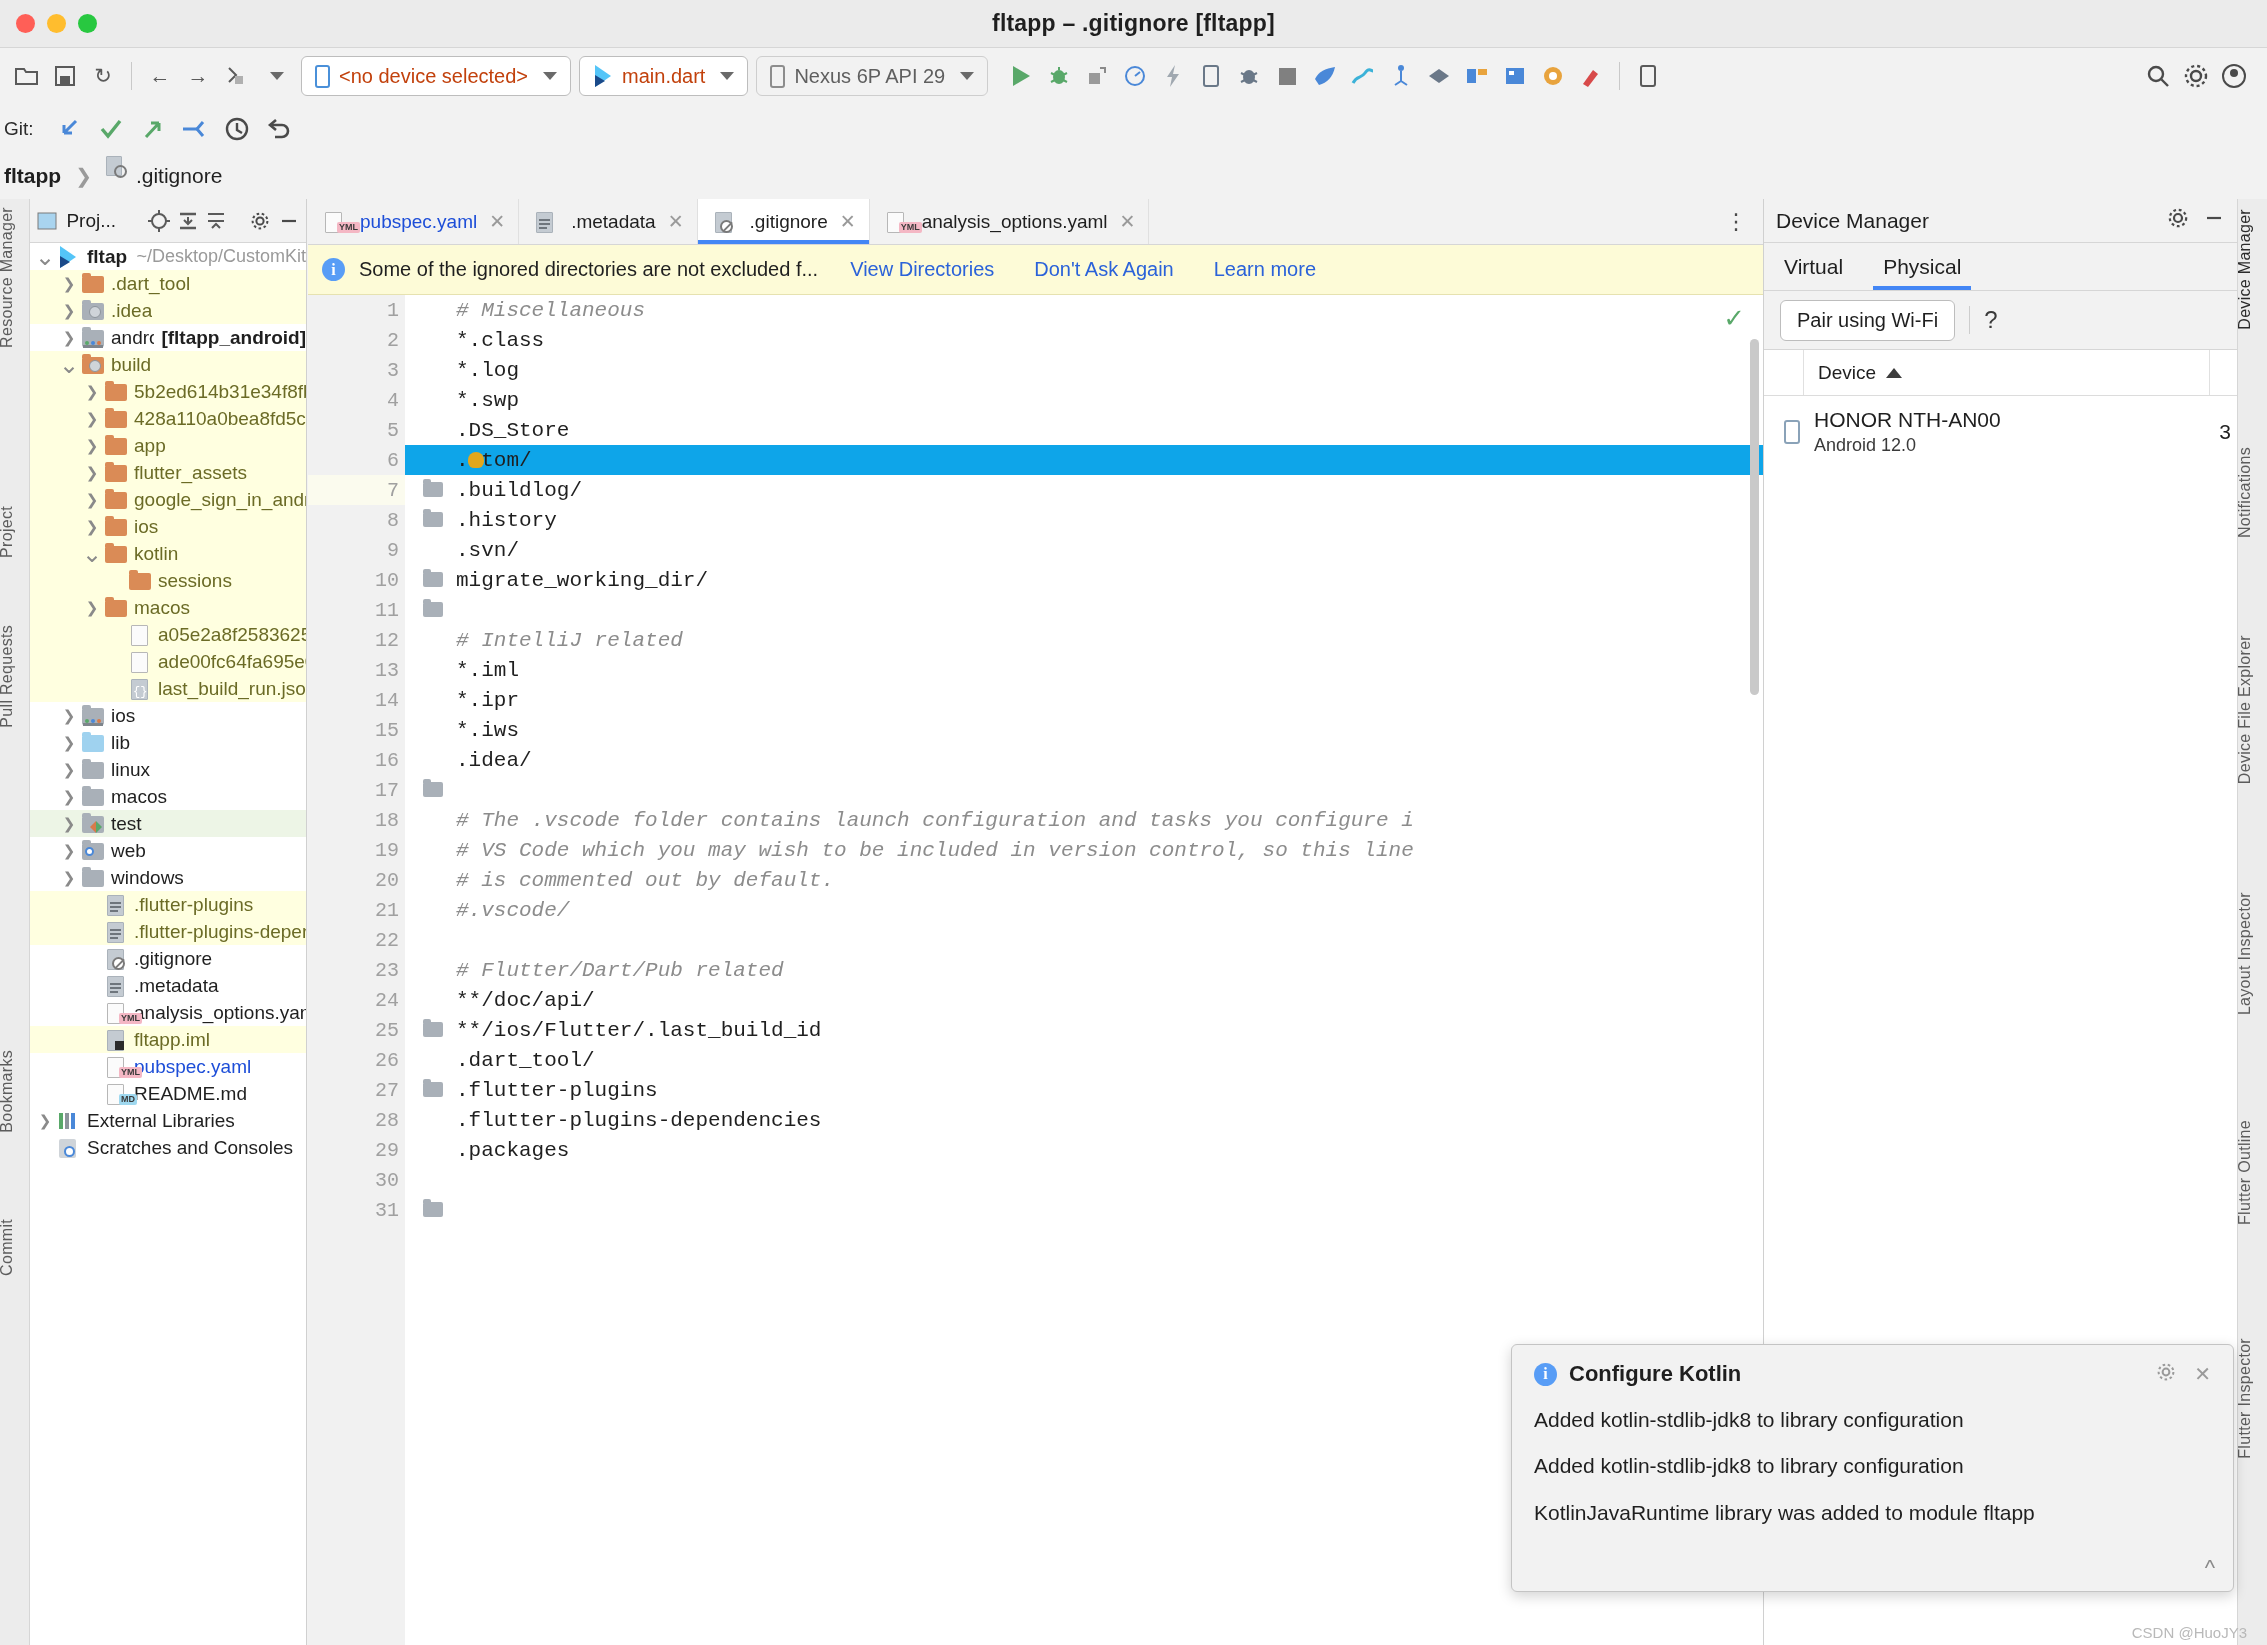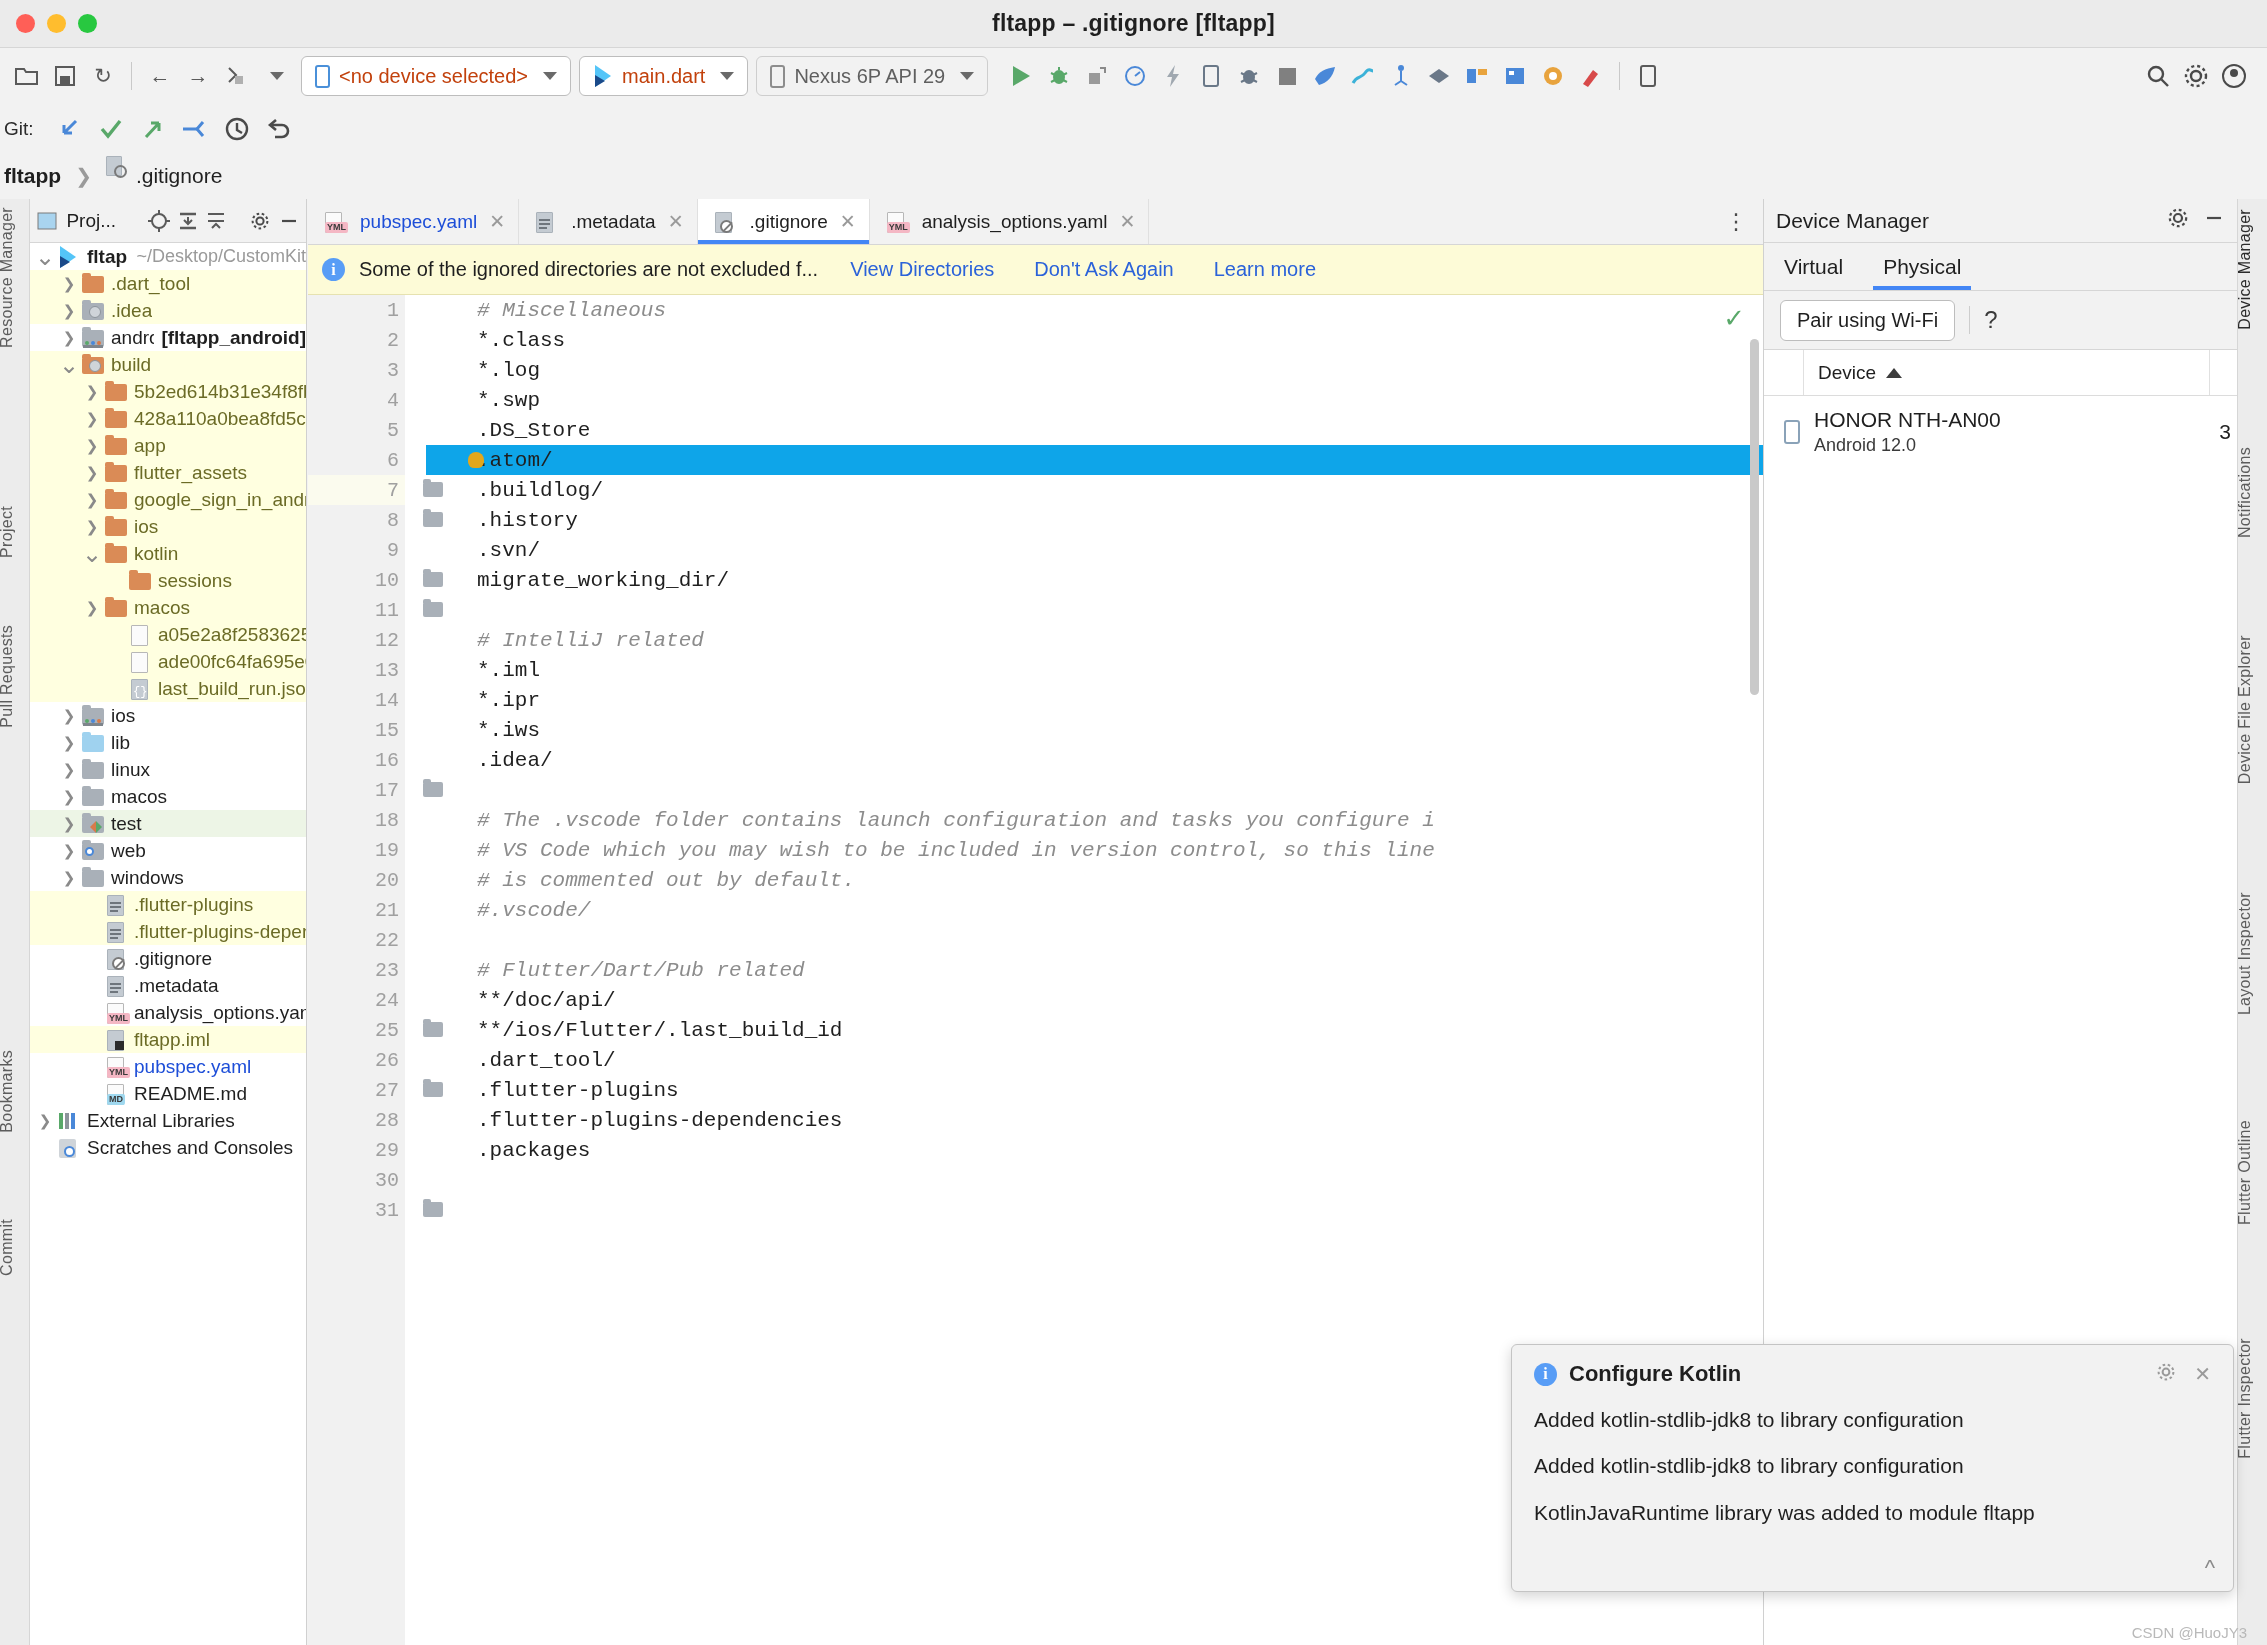--- a/index.html
+++ b/index.html
@@ -112,21 +112,21 @@
   .arrow.none { color: transparent; }
   .ficon { width: 26px; height: 20px; flex: none; margin-right: 5px; position: relative; }
   .folder { width: 22px; height: 17px; border-radius: 2px 2px 2px 2px; position:absolute; top:2px; left:2px;}
   .folder:before { content:''; position:absolute; top:-3px; left:0; width:9px;height:4px;border-radius:2px 2px 0 0; }
   .f-orange { background:#da8b56; } .f-orange:before{ background:#da8b56; }
   .f-grey   { background:#a9b0b8; } .f-grey:before  { background:#a9b0b8; }
   .f-blue   { background:#9fd2ef; } .f-blue:before  { background:#9fd2ef; }
   .doc { width:17px;height:21px;background:#fbfbfb;border:1.5px solid #b7b7b7;border-radius:1px;position:absolute;top:0;left:4px;}
   .doc.grey { background:#c4cbd2; border-color:#aab2ba; }
   .badge {
-    position:absolute; bottom:-1px; left:4px; font-size:9px; font-weight:bold;
+    position:absolute; bottom:-1px; left:16px; font-size:9px; font-weight:bold;
     padding: 0 2px; border-radius: 2px; color:#3a3a3a; line-height: 11px;
   }
   .badge.yml { background:#f4b7c4; } .badge.md { background:#9fd8ef;text-align:center; }
   .nlabel { overflow: hidden; }
   .npath { color: #9a9a9a; margin-left: 8px; font-size: 18px; }
   .bold { font-weight: bold; }
   .blue-txt { color: #1d4ed8; }
 
   
   .editorwrap {
@@ -165,21 +165,21 @@
   .gline {
     height: 30px; display: flex; align-items: center; justify-content: flex-end;
     font-family: "Liberation Mono", monospace; font-size: 20px; color: #a0a0a0; padding-right: 6px;
     position: relative;
   }
   .gline.hl { background: #fbfbee; }
   .gfolder {
     position: absolute; right: -38px; top: 7px; width: 20px; height: 15px; background:#a9b0b8; border-radius:2px;
   }
   .gfolder:before { content:''; position:absolute; top:-3px; left:0; width:8px;height:4px;background:#a9b0b8;border-radius:2px 2px 0 0; }
-  .codelines { flex: 1; position: relative; padding-left: 72px; text-align: right; }
+  .codelines { flex: 1; position: relative; padding-left: 51px; text-align: right; }
   .cline {
     height: 30px; display:flex; align-items:center;
     font-family: "Liberation Mono", monospace; font-size: 21px; color: #1f1f1f; white-space: pre;
   }
   .cline.hl { background:#0ea5e9; margin-left:-51px; padding-left:51px; }
   .cline.comment { color: #8c8c8c; font-style: italic; }
   .bulb {
     position:absolute; width: 16px; height: 16px; border-radius: 50% 50% 40% 40%;
     background: #e3a71c;
   }

